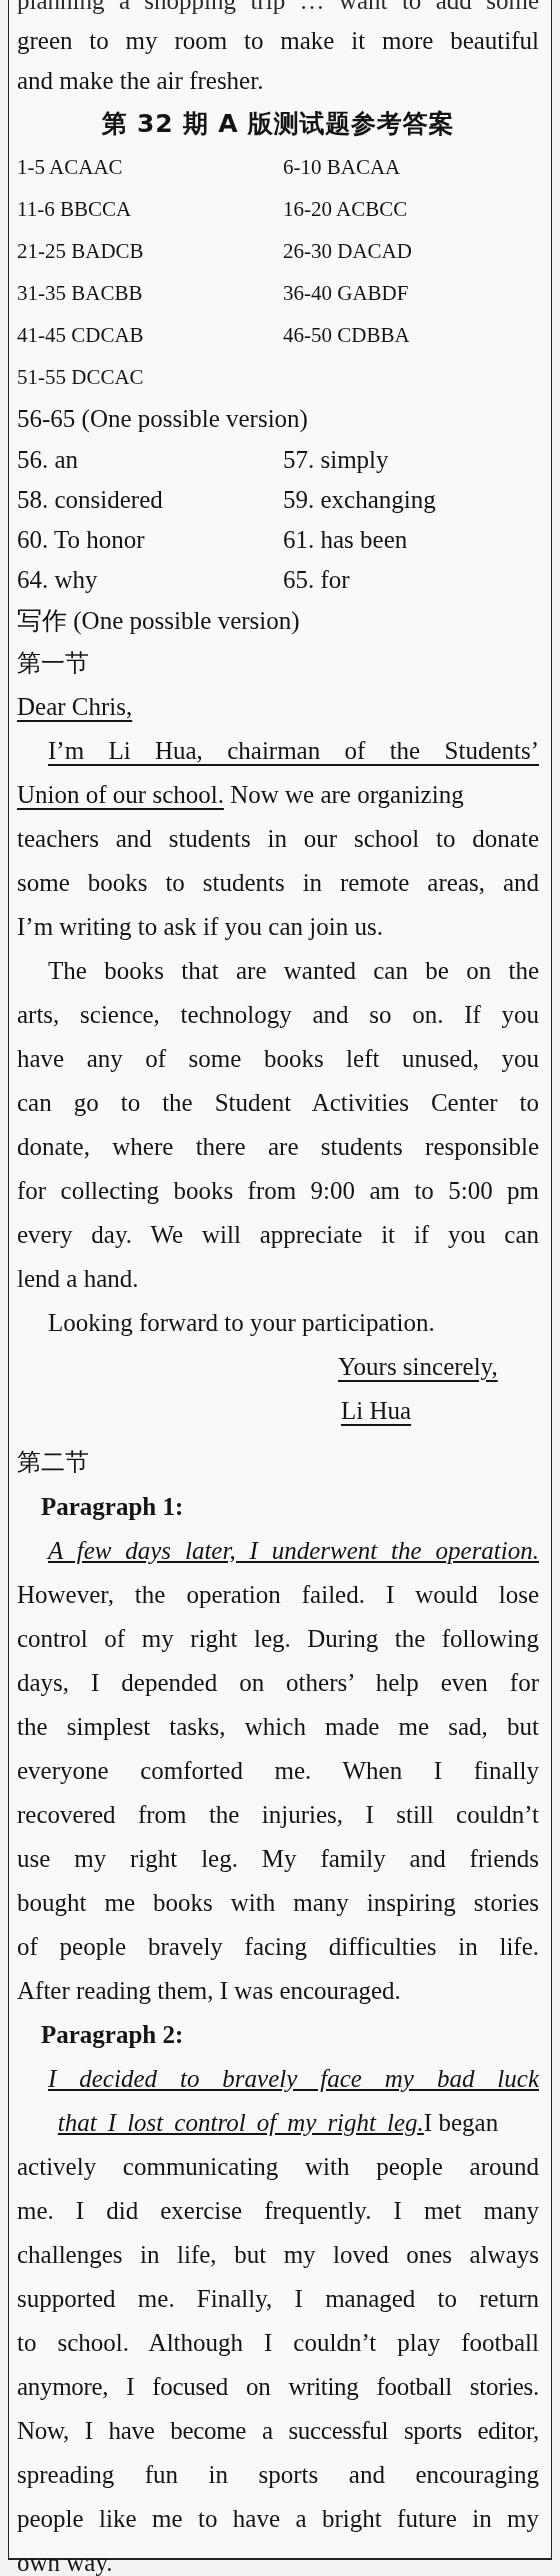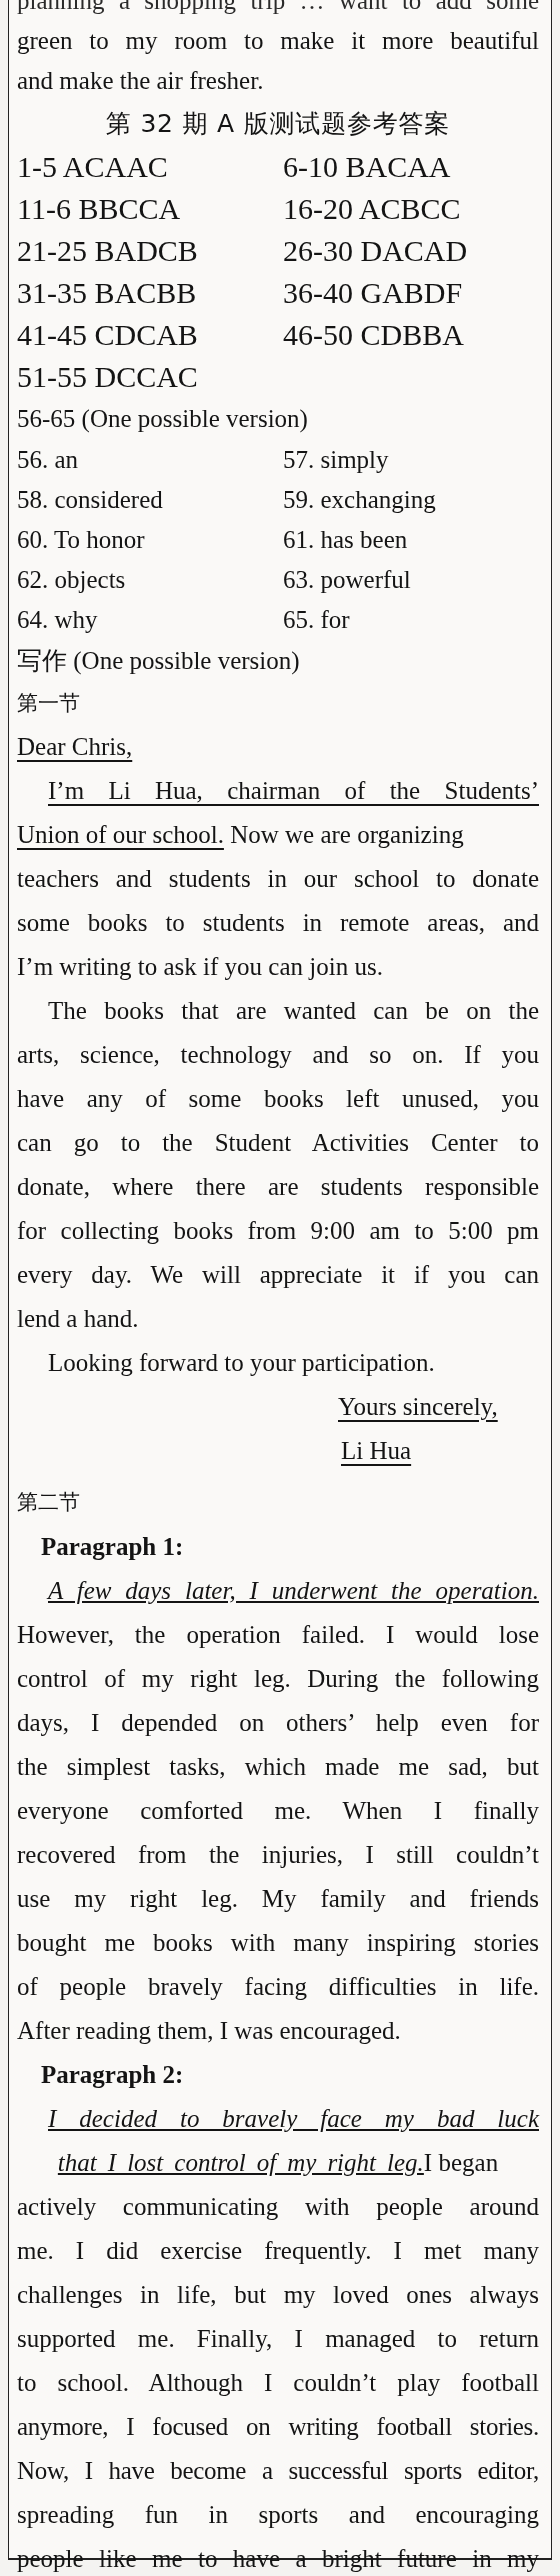--- a/index.html
+++ b/index.html
@@ -29,30 +29,30 @@
     top: -19.3px;
     width: 522px;
     font-size: 25px;
     line-height: 44px;
   }
   .line { white-space: nowrap; height: 44px; }
   .justify { text-align: justify; text-align-last: justify; white-space: normal; }
   .indent { padding-left: 31px; }
   .heading {
     text-align: center;
-    font-weight: normal;
+    font-weight: bold;
     font-family: "DejaVu Sans", sans-serif;
     font-size: 25px;
     letter-spacing: 0.8px;
   }
   .grid2 { display: flex; height: 40px; line-height: 40px; }
   .grid2 .c1 { width: 266px; }
   .grid2 .c2 { flex: 1; }
-  .answers { font-size: 30px; }
-  .cn { font-family: "DejaVu Sans", sans-serif; font-size: 21px; }
+  .answers { font-size: 21px; }
+  .cn { font-family: "DejaVu Sans", sans-serif; font-size: 24px; }
   .ul { text-decoration: underline; text-underline-offset: 4.8px; text-decoration-thickness: 1.6px; }
   .bold { font-weight: bold; margin-left: 24px; }
   .ital { font-style: italic; text-decoration: underline; }
   .sig { padding-left: 321px; }
   .sig2 { padding-left: 324px; }
 </style>
 </head>
 <body>
 
 <div class="box"></div>
@@ -99,24 +99,20 @@
       <span class="c1">56. an</span>
       <span class="c2">57. simply</span>
     </div>
     <div class="grid2">
       <span class="c1">58. considered</span>
       <span class="c2">59. exchanging</span>
     </div>
     <div class="grid2">
       <span class="c1">60. To honor</span>
       <span class="c2">61. has been</span>
-    </div>
-    <div class="grid2">
-      <span class="c1">62. objects</span>
-      <span class="c2">63. powerful</span>
     </div>
     <div class="grid2">
       <span class="c1">64. why</span>
       <span class="c2">65. for</span>
     </div>
   </div>
 
   <div class="line" style="height:42px;line-height:42px">
     <span>写作 (One possible version)</span>
   </div>

